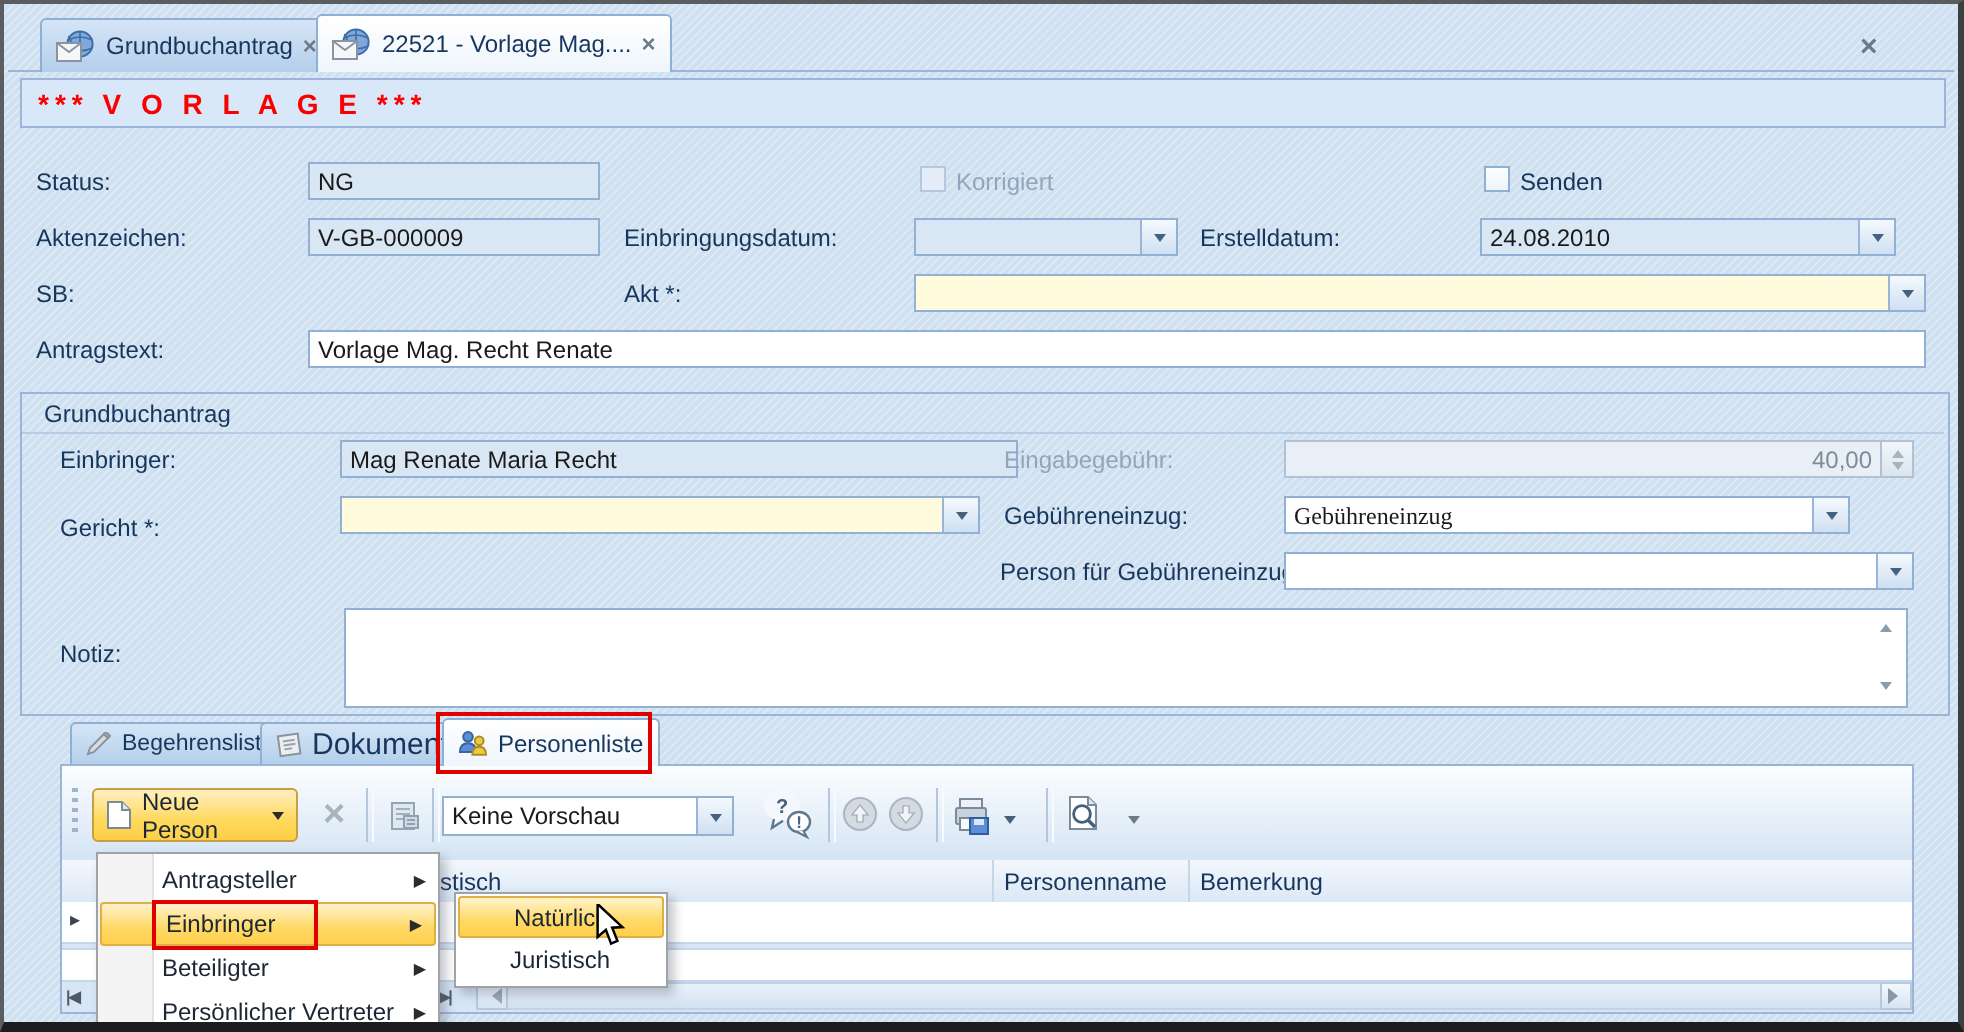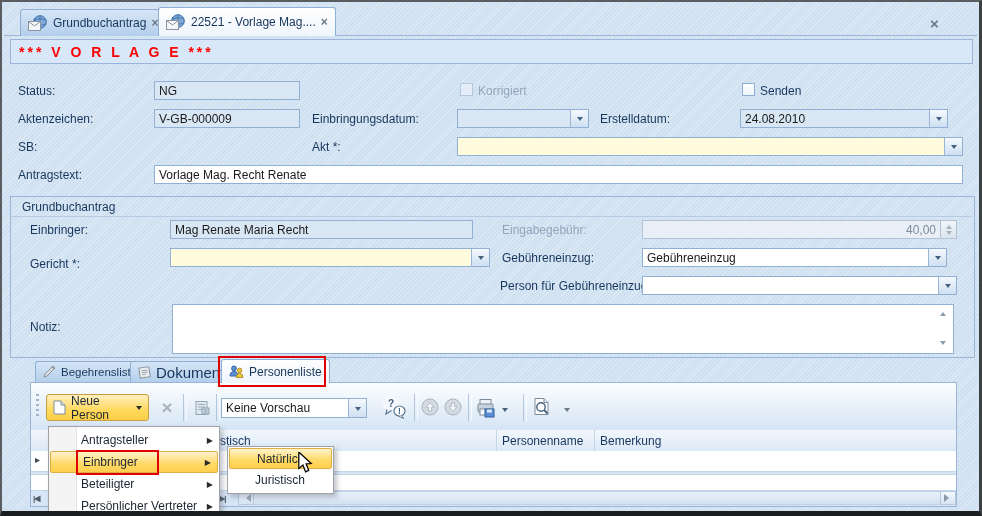--- a/index.html
+++ b/index.html
@@ -126,41 +126,41 @@
   </div>
 
   <div class="lbl" style="left:16px;top:166px;">Antragstext:</div>
   <div class="fld" style="left:152px;top:163px;width:809px;">Vorlage Mag. Recht Renate</div>
 
   <div class="grp" style="left:8px;top:194px;width:963px;height:160px;"></div>
   <div class="lbl" style="left:20px;top:198px;">Grundbuchantrag</div>
   <div class="abs" style="left:9px;top:214px;width:961px;border-top:1px solid #b6cce4;"></div>
 
   <div class="lbl" style="left:28px;top:221px;">Einbringer:</div>
-  <div class="fld ro" style="left:168px;top:218px;width:303px;">Mag Renate Maria Recht</div>
+  <div class="fld ro" style="left:168px;top:218px;width:339px;">Mag Renate Maria Recht</div>
 
   <div class="lbl dis" style="left:500px;top:221px;">Eingabegebühr:</div>
   <div class="fld disfld" style="left:640px;top:218px;width:315px;padding-right:20px;text-align:right;color:#7e8b99;">
     <span>40,00</span>
     <span class="dd" style="width:15px;flex-direction:column;background:linear-gradient(#f2f6fa,#dbe5ef);border-left:1px solid #b3c1d4;">
       <i class="tri-u" style="border-bottom-color:#a6b2bf;margin:0;"></i>
       <i class="tri-d" style="border-top-color:#a6b2bf;margin:2px 0 0 0;"></i>
     </span>
   </div>
 
   <div class="lbl" style="left:28px;top:255px;">Gericht *:</div>
   <div class="fld yellow combo" style="left:168px;top:246px;width:320px;">
     <span></span>
     <span class="dd">
         <i class="tri-d"></i>
       </span>
   </div>
 
   <div class="lbl" style="left:500px;top:249px;">Gebühreneinzug:</div>
-  <div class="fld combo" style="left:640px;top:246px;width:305px;">
+  <div class="fld combo" style="left:640px;top:246px;width:283px;font-family:Liberation Serif, serif;">
     <span>Gebühreneinzug</span>
     <span class="dd">
         <i class="tri-d"></i>
       </span>
   </div>
 
   <div class="lbl" style="left:498px;top:277px;">Person für Gebühreneinzug:</div>
   <div class="fld combo" style="left:640px;top:274px;width:315px;">
     <span></span>
     <span class="dd">

